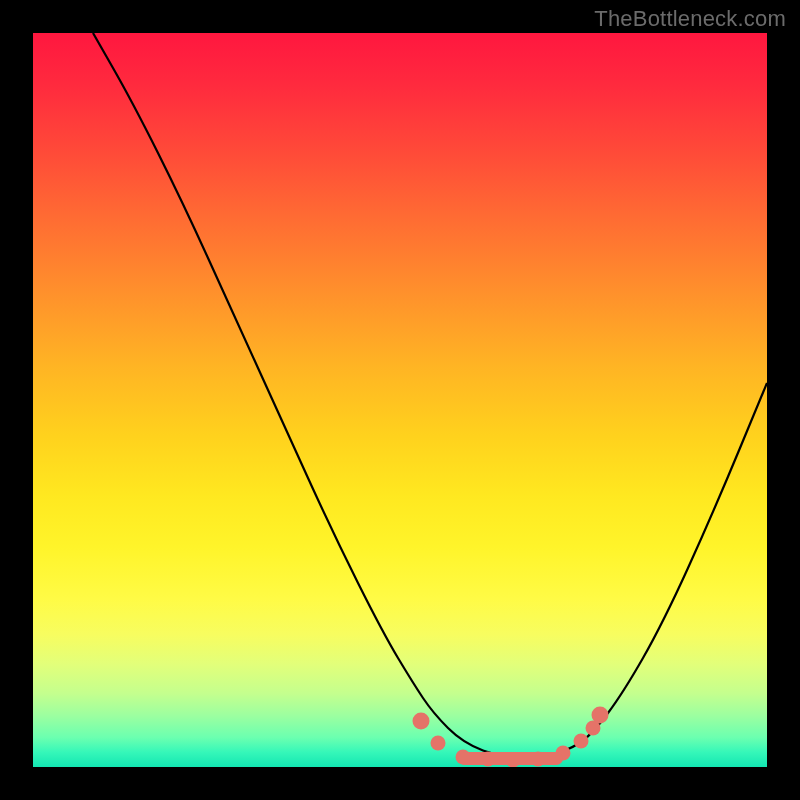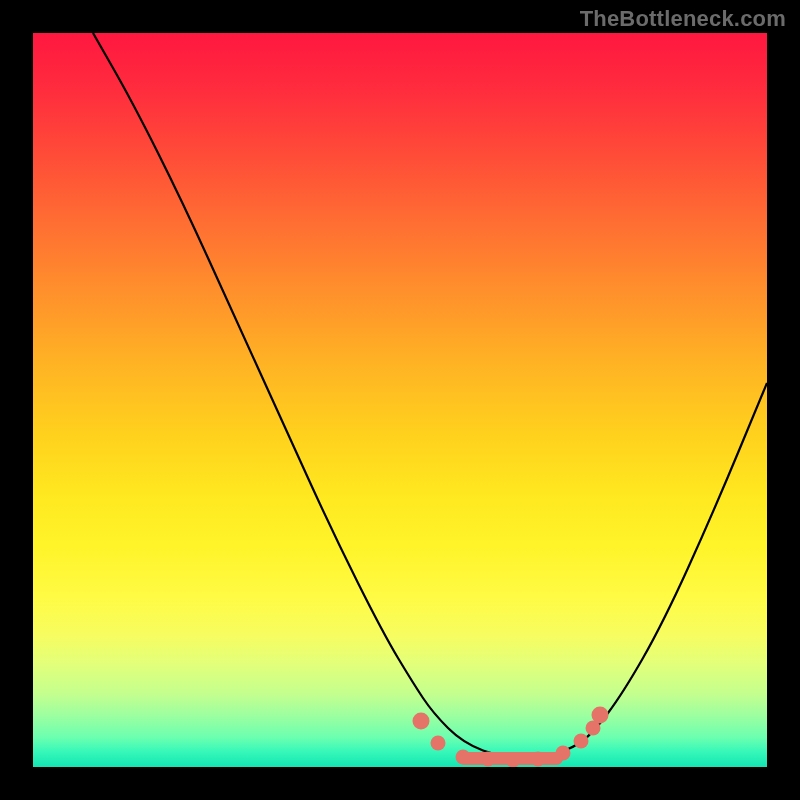--- a/index.html
+++ b/index.html
@@ -10,21 +10,21 @@
     position: relative;
     overflow: hidden;
     font-family: Arial, Helvetica, sans-serif;
   }
   .attribution {
     position: absolute;
     top: 6px;
     right: 14px;
     color: #6b6b6b;
     font-size: 22px;
-    font-weight: 700;
+    font-weight: 400;
     letter-spacing: 0.2px;
     z-index: 10;
   }
   .frame {
     position: absolute;
     left: 33px;
     top: 33px;
     width: 734px;
     height: 734px;
     background: #000;

